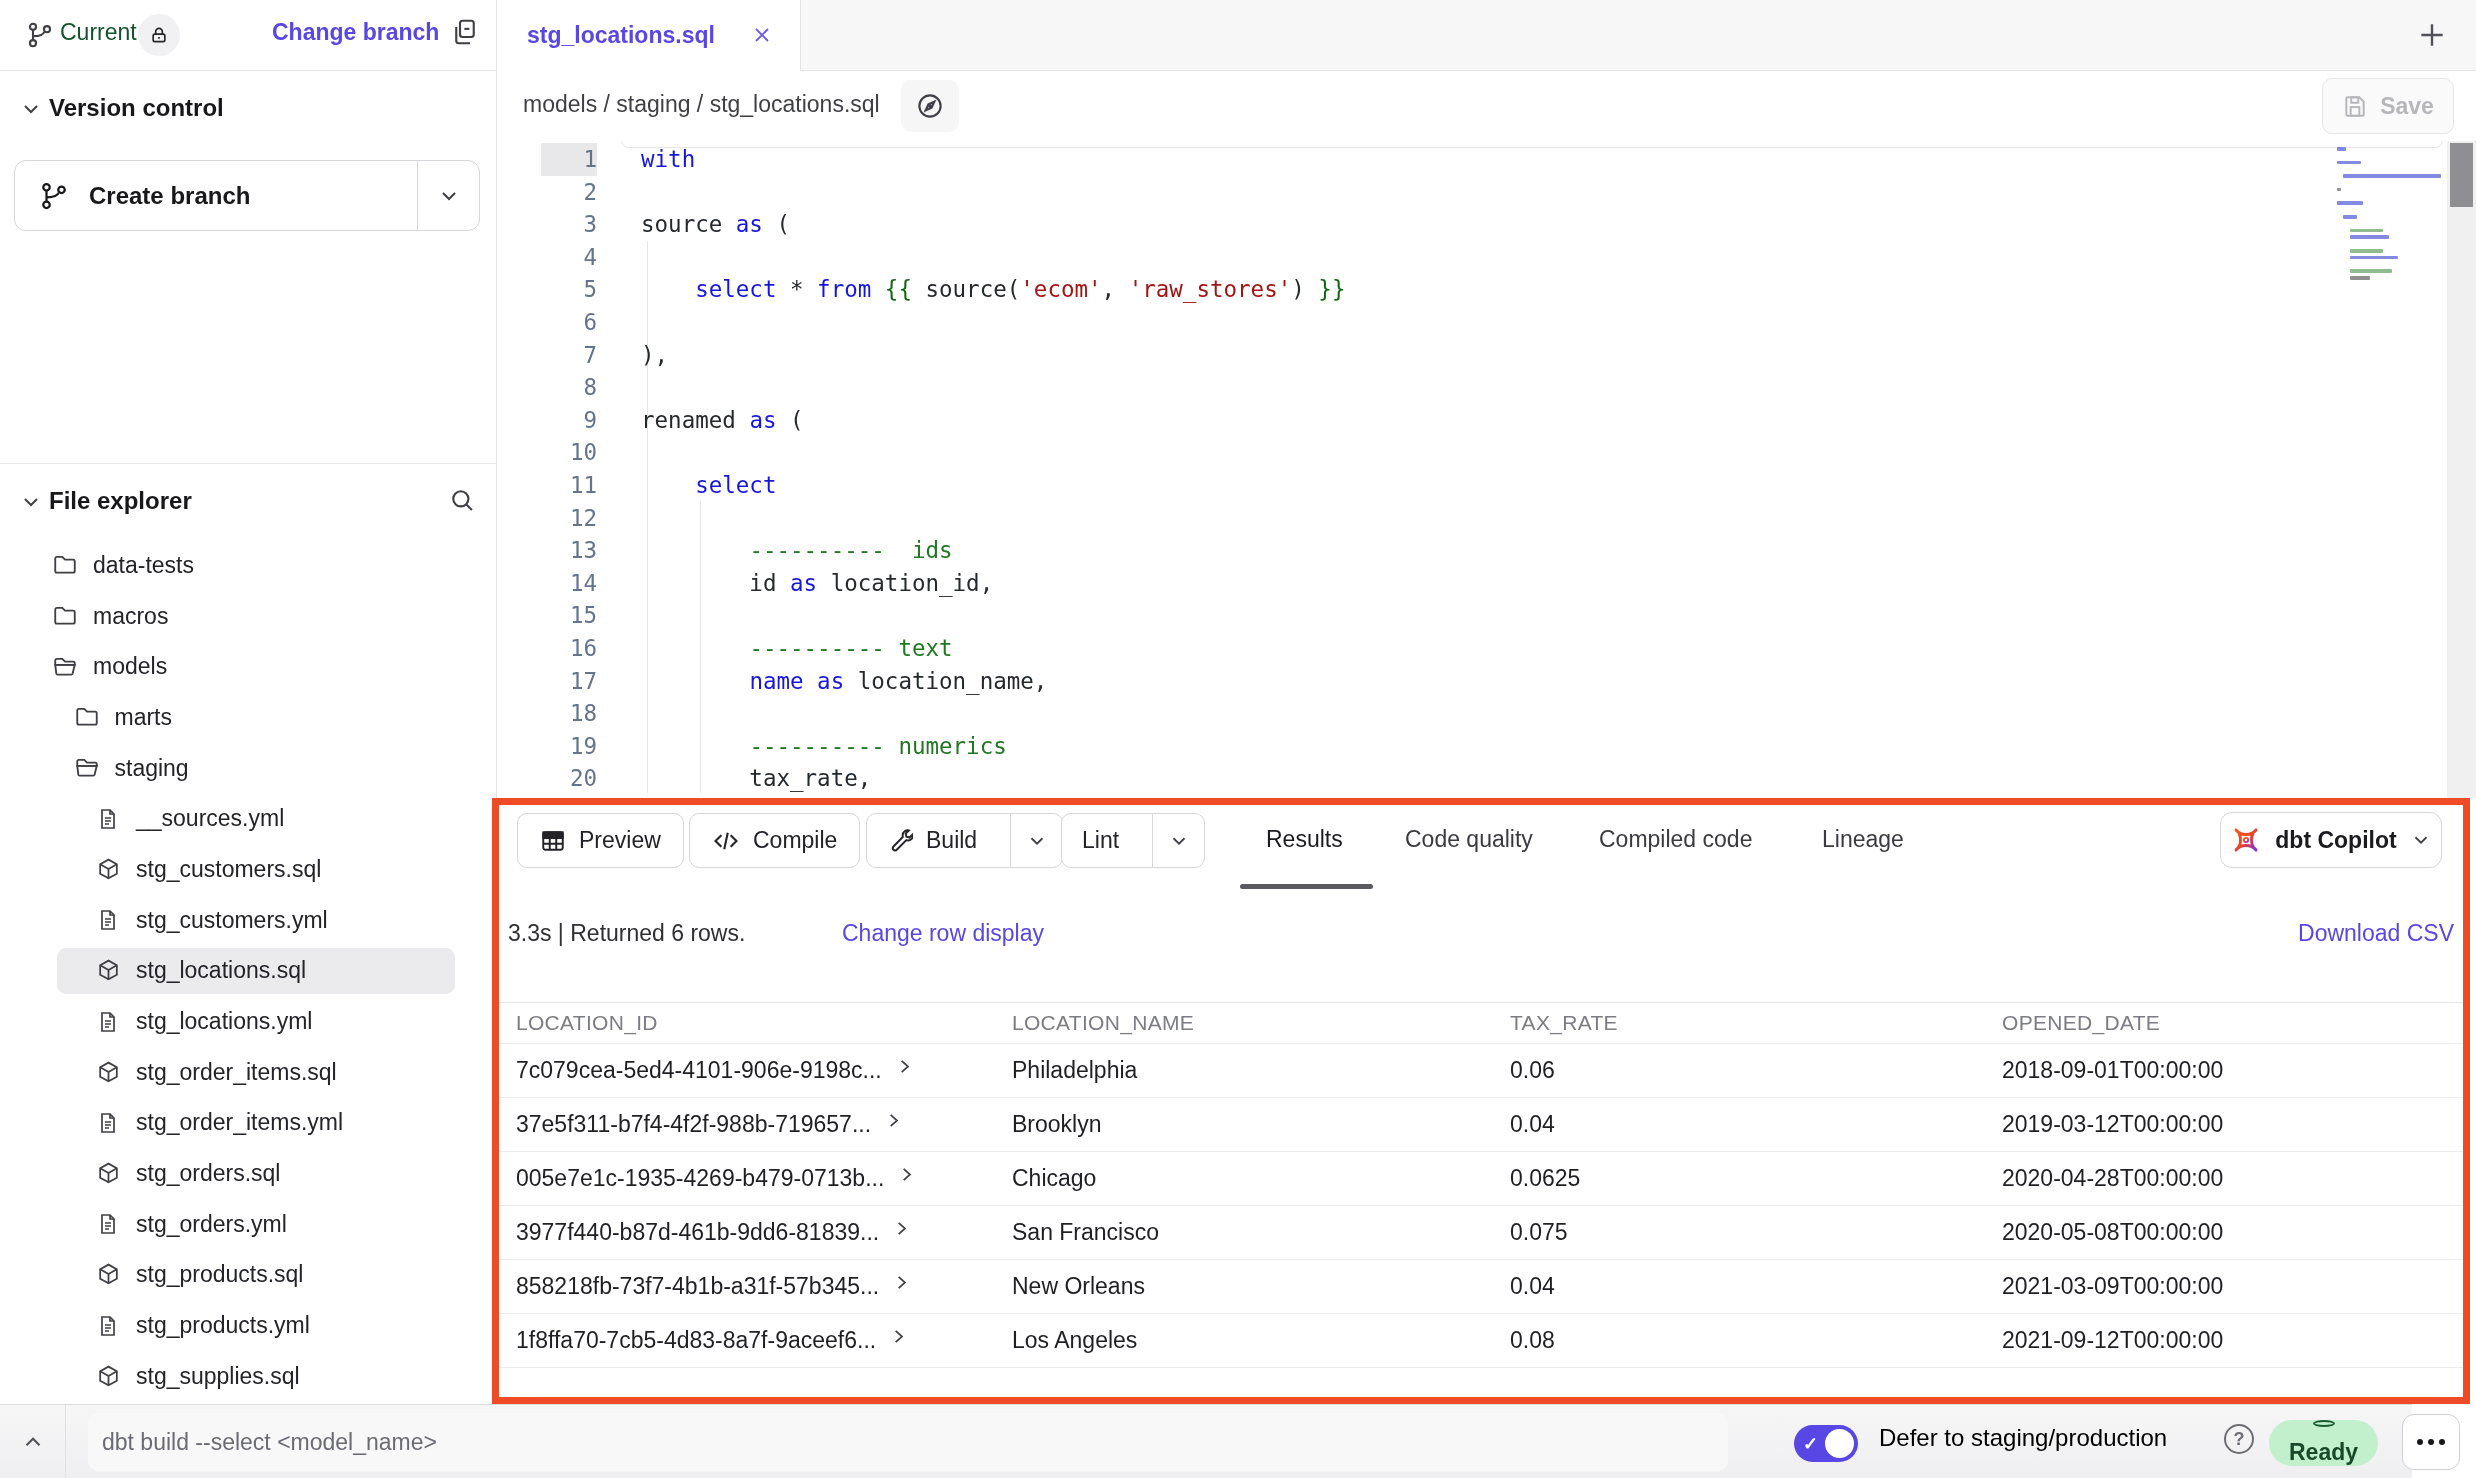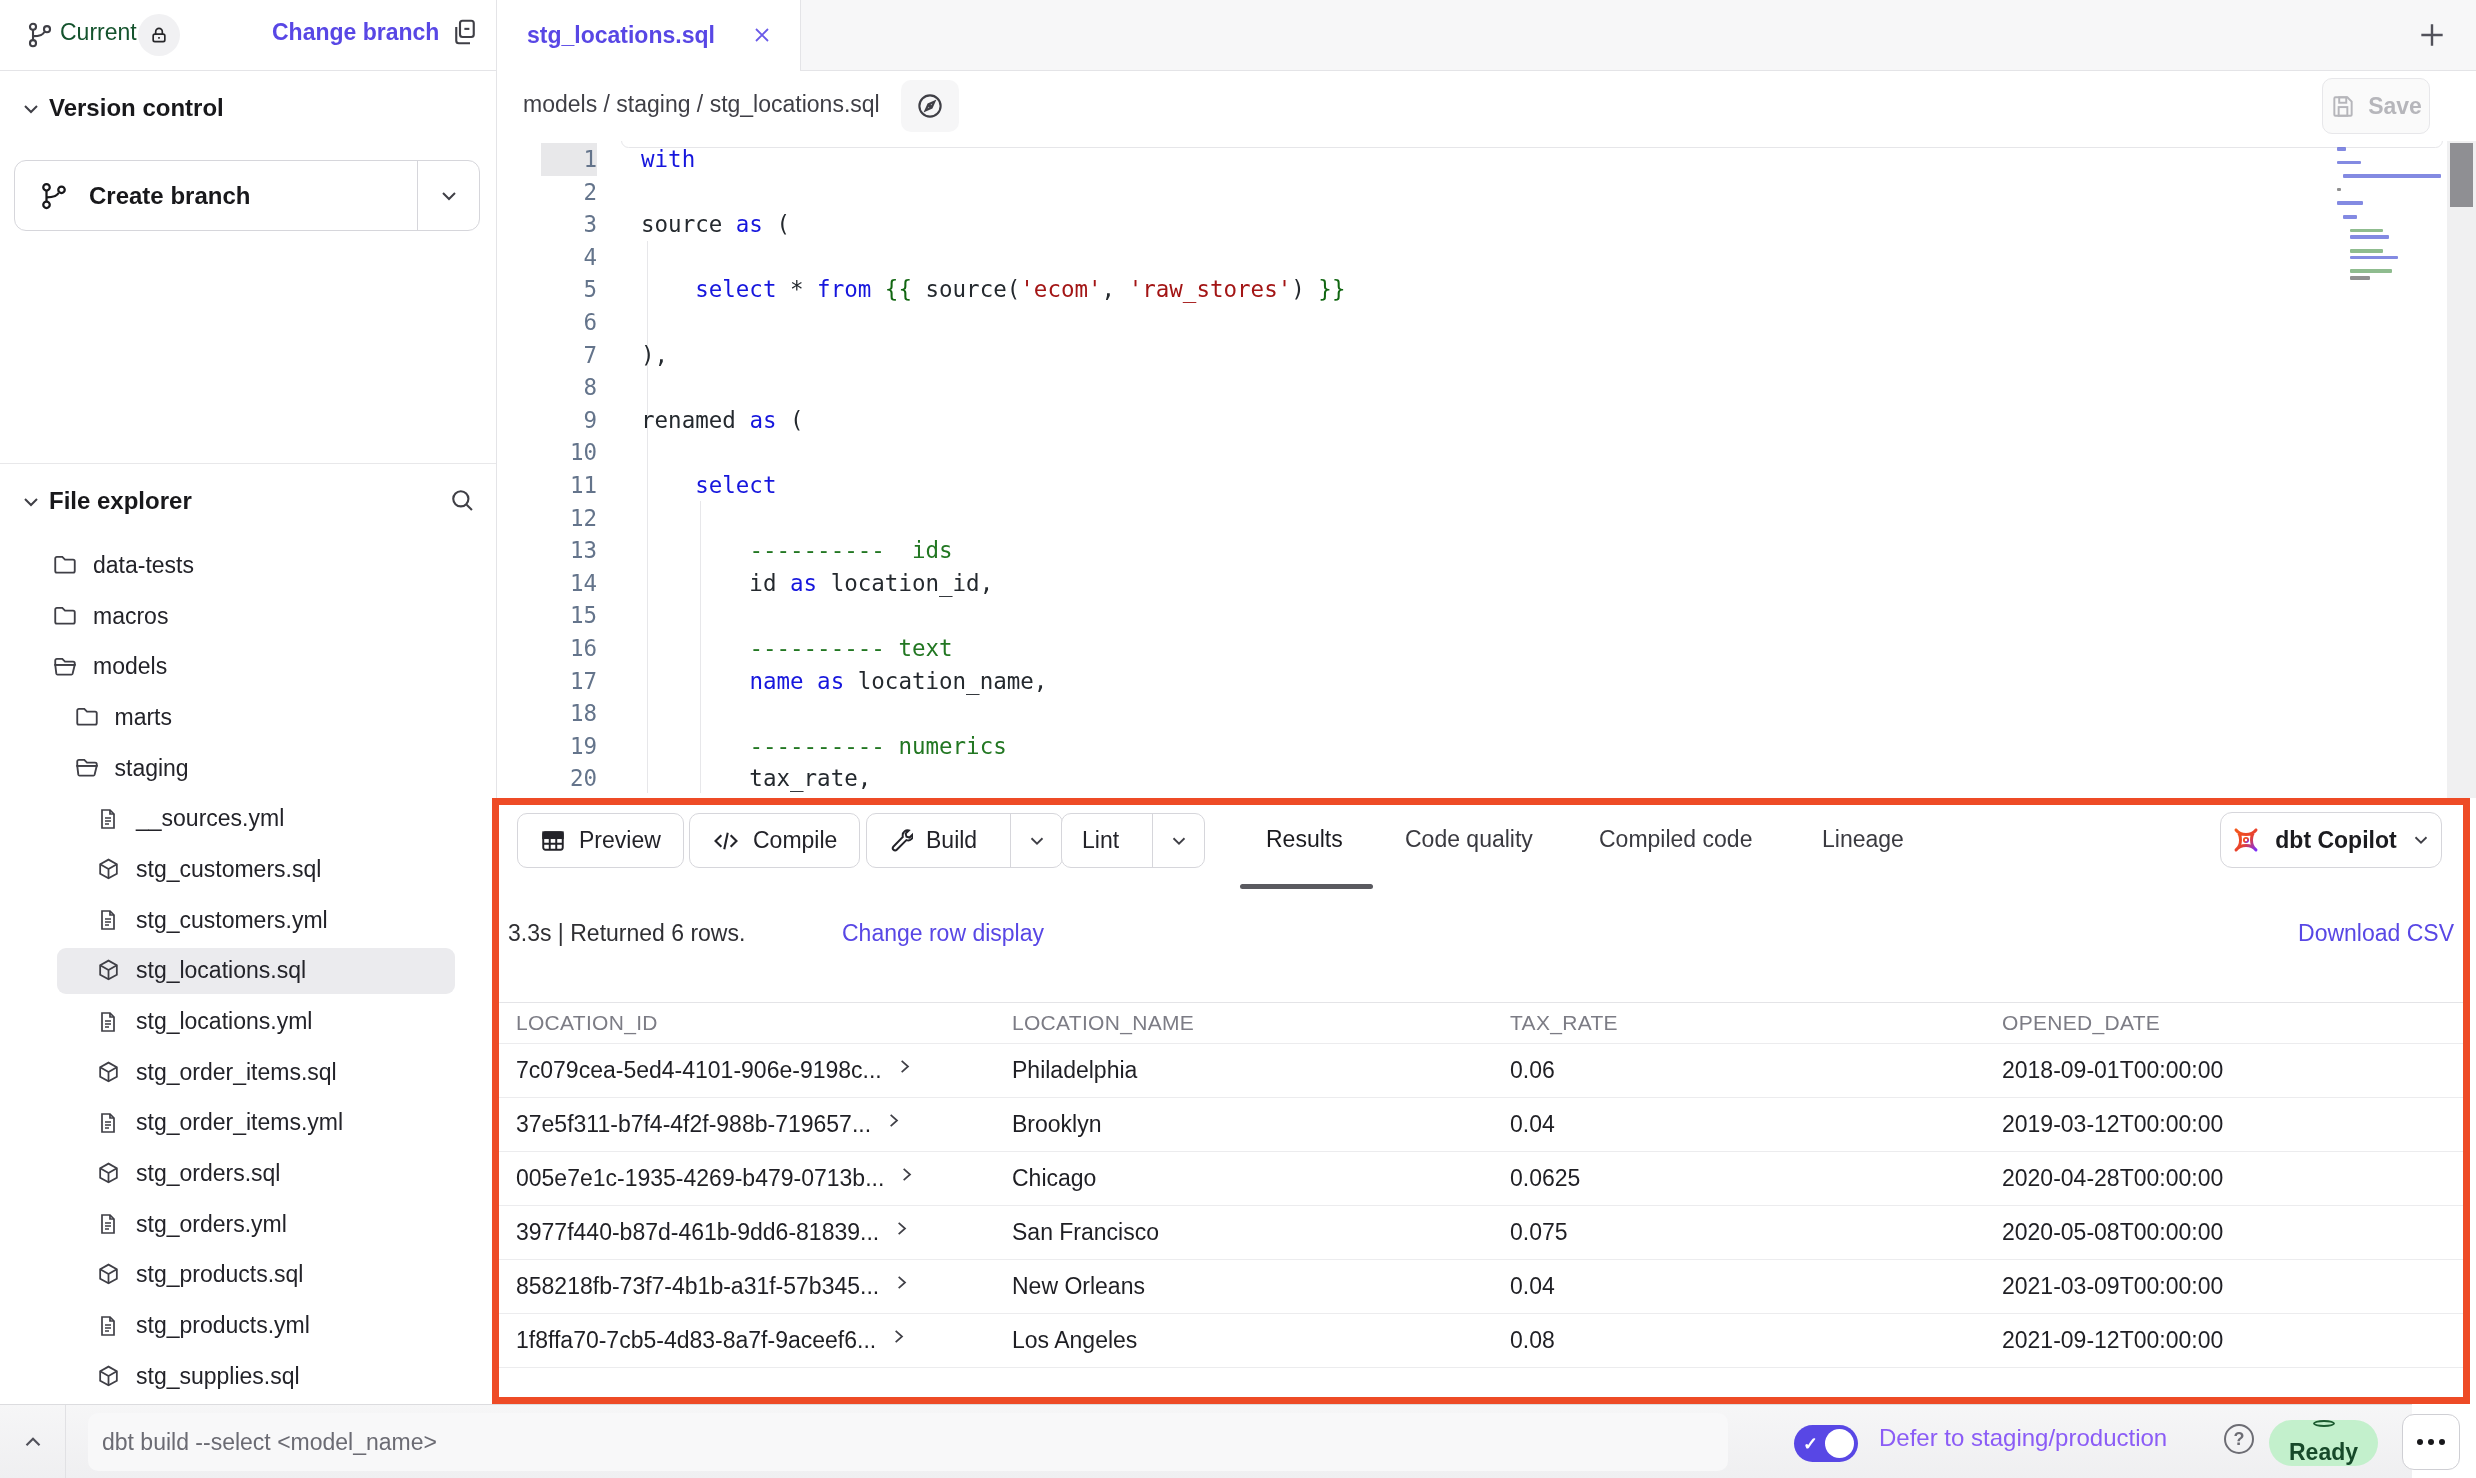--- a/index.html
+++ b/index.html
@@ -48,21 +48,21 @@
              border-right:1px solid #e4e4e7; display:flex; align-items:center; cursor:pointer; }
   #active-tab .t-label{ margin-left:30px; font-size:23px; font-weight:600; color:var(--accent); }
   #tab-close{ position:absolute; right:26px; top:23px; cursor:pointer; }
   #new-tab{ position:absolute; right:28px; top:19px; cursor:pointer; }
 
   
   #crumbbar{ position:absolute; left:497px; top:71px; width:1979px; height:70px; background:#fff; }
   #breadcrumb{ position:absolute; left:26px; top:20px; font-size:23px; color:#3f3f46; }
   #compass-pill{ position:absolute; left:404px; top:9px; width:58px; height:52px; border-radius:10px;
              background:#f6f6f7; display:flex; align-items:center; justify-content:center; cursor:pointer; }
-  #save-btn{ position:absolute; left:2322px; top:78px; width:108px; height:56px; border-radius:10px;
+  #save-btn{ position:absolute; left:2322px; top:78px; width:132px; height:56px; border-radius:10px;
              background:#fafafa; border:1.5px solid #e7e7ea; display:flex; align-items:center;
              justify-content:center; gap:12px; font-size:23px; font-weight:600; color:#b6b6bb; }
 
   
   #editor{ position:absolute; left:497px; top:141px; width:1979px; height:657px; background:#fff; overflow:hidden; }
   #hscroll-pill{ position:absolute; left:124px; top:-8px; width:1822px; height:15px; border-radius:8px;
              border:1px solid #e6e6e9; background:#fff; }
   .code-line{ position:absolute; left:0; right:0; height:33px;
              font-family:"DejaVu Sans Mono", monospace; font-size:22.5px; line-height:33px; }
   .code-line .ln{ position:absolute; left:44px; width:56px; text-align:right; color:#64748b; }
@@ -118,21 +118,21 @@
         background:linear-gradient(#f6f6f7,#efeff1); border-top:1px solid #dcdcdf; }
   #cmd-collapse{ position:absolute; left:0; top:0; width:66px; height:74px; border-right:1px solid #e1e1e4;
         display:flex; align-items:center; justify-content:center; cursor:pointer; }
   #cmd-input{ position:absolute; left:88px; top:8px; width:1640px; height:58px; border-radius:10px;
         background:#f8f8f9; display:flex; align-items:center; padding-left:14px;
         font-size:23px; color:#6b6b73; }
   #defer-toggle{ position:absolute; left:1794px; top:1425px; width:64px; height:37px; border-radius:20px;
         background:var(--accent); cursor:pointer; }
   #defer-toggle .knob{ position:absolute; right:4px; top:4px; width:29px; height:29px; border-radius:50%; background:#fff; }
   #defer-toggle .chk{ position:absolute; left:9px; top:8px; color:#fff; font-size:18px; font-weight:700; }
-  #defer-label{ position:absolute; left:1879px; top:1424px; font-size:24px; color:#8b5cf6; }
+  #defer-label{ position:absolute; left:1879px; top:1424px; font-size:24px; color:#000000; }
   #defer-help{ position:absolute; left:2224px; top:1424px; width:30px; height:30px; border-radius:50%;
         border:2px solid #6d6d74; color:#6d6d74; font-size:18px; font-weight:700;
         display:flex; align-items:center; justify-content:center; cursor:pointer; }
   #ready-pill{ position:absolute; left:2269px; top:1420px; height:46px; padding:0 20px; border-radius:23px;
         background:var(--ready-bg); display:flex; align-items:center; gap:12px;
         font-size:23px; font-weight:600; color:var(--ready-tx);flex-direction:column; }
   #ready-circle{ width:22px; height:22px; border-radius:50%; border:2.5px solid #1d5c31; }
   #more-btn{ position:absolute; left:2402px; top:1414px; width:58px; height:56px; border-radius:12px;
         border:1.5px solid #cfcfd4; background:#fff; display:flex; align-items:center;
         justify-content:center; gap:5px; cursor:pointer; }

